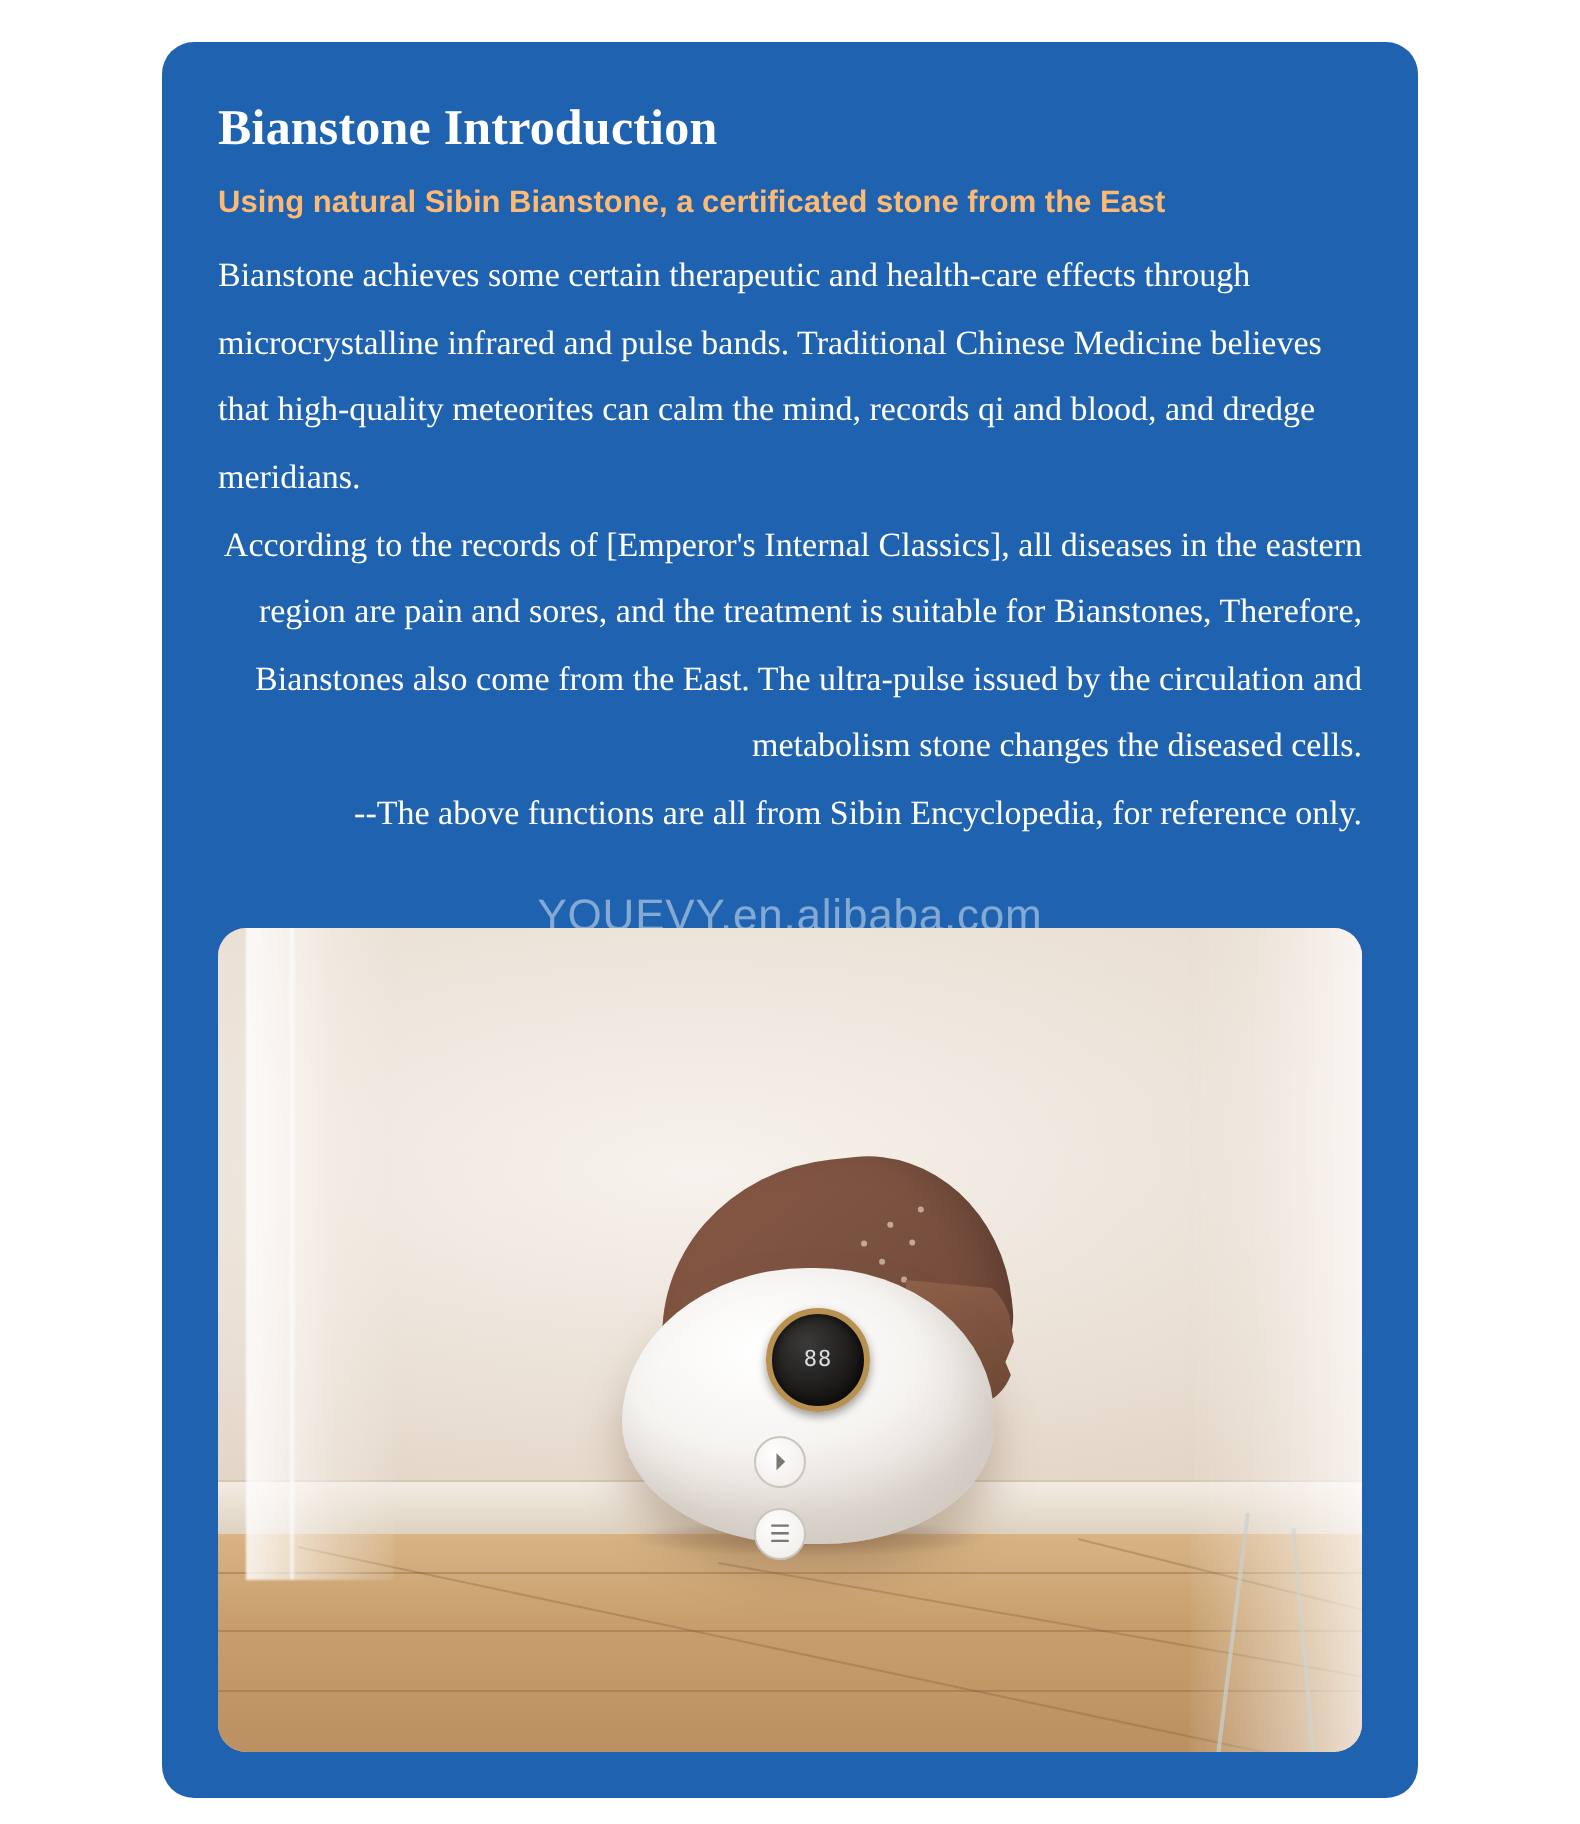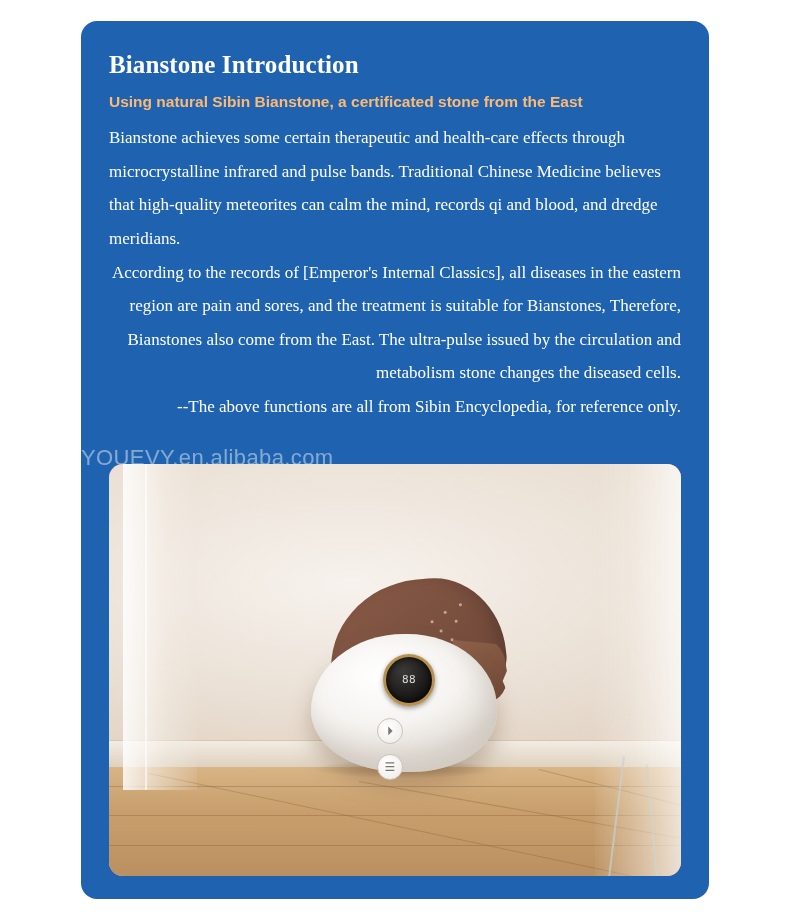--- a/index.html
+++ b/index.html
@@ -234,21 +234,21 @@
     top: 292px;
     width: 250px;
     height: 26px;
     background: radial-gradient(50% 50% at 50% 50%, rgba(102,72,44,0.45), rgba(102,72,44,0) 72%);
   }
   .watermark {
     position: absolute;
     left: 0;
     top: 424px;
     width: 628px;
-    text-align: left;
+    text-align: center;
     color: rgba(255,255,255,0.45);
     font-family: "Liberation Sans", sans-serif;
     font-size: 22px;
     letter-spacing: 0.4px;
     pointer-events: none;
   }
 </style>
 </head>
 <body>
 

